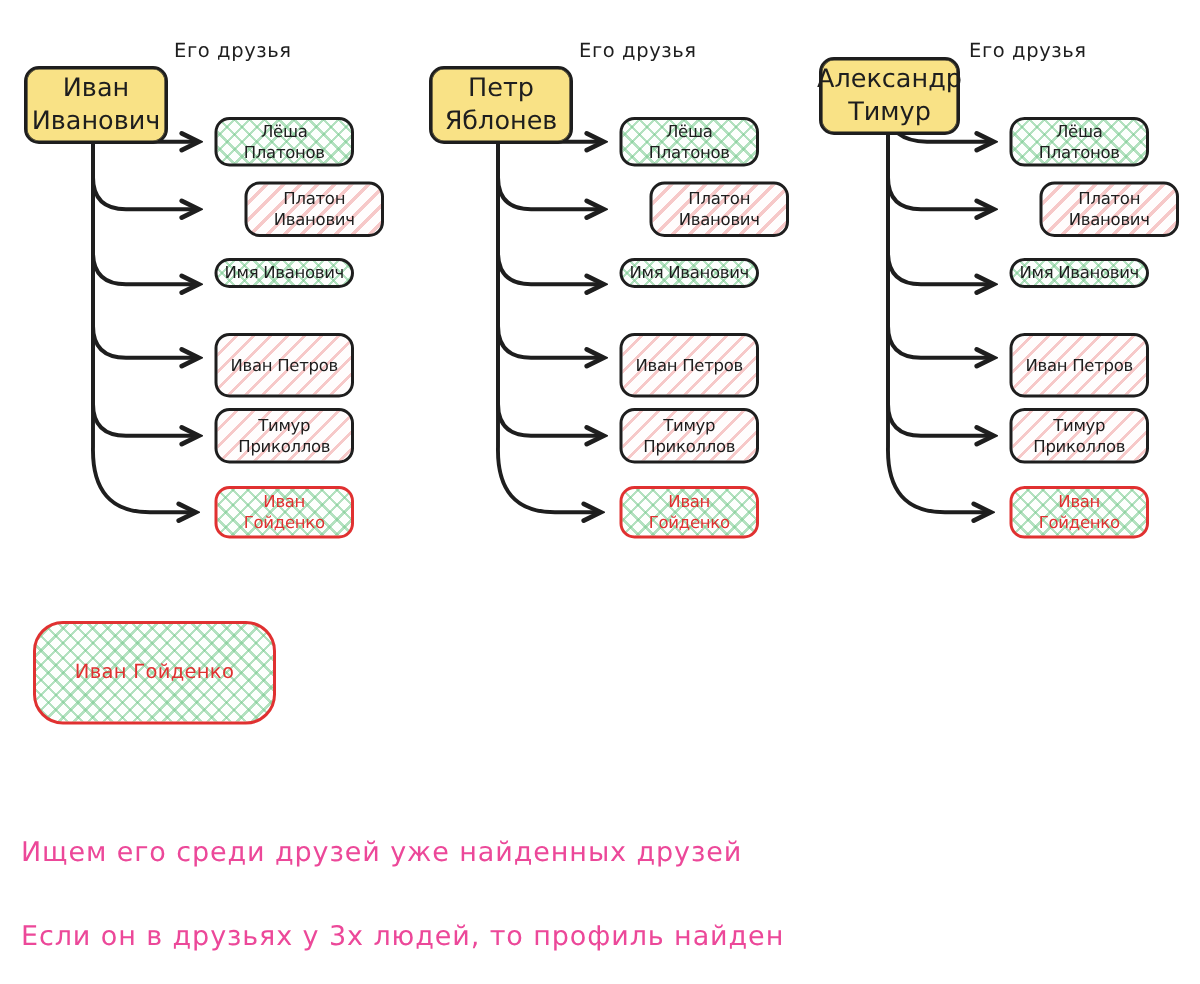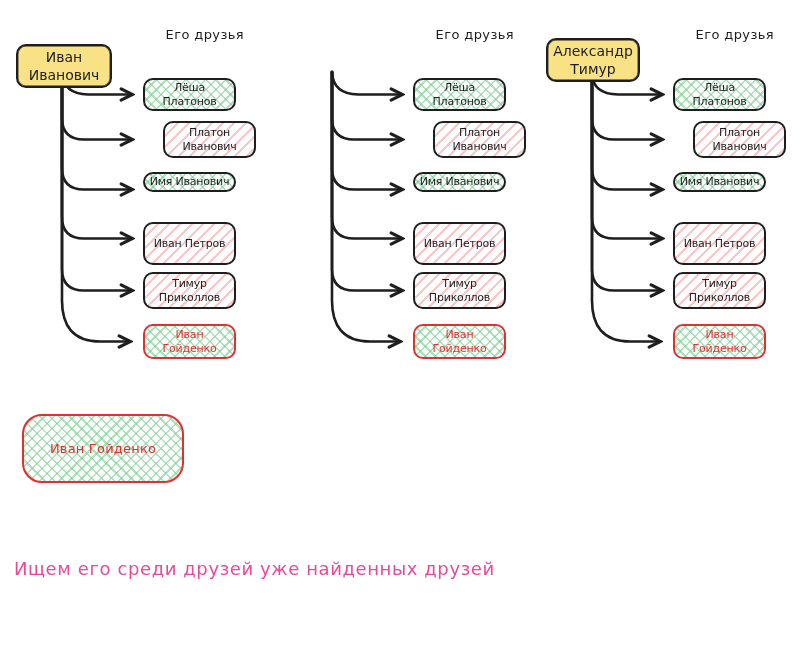--- a/index.html
+++ b/index.html
@@ -6,29 +6,29 @@
   .canvas{
     position:relative;width:800px;height:656px;background:#ffffff;overflow:hidden;
     font-family:"DejaVu Sans", sans-serif;color:#1e1e1e;
   }
   .column{position:absolute;top:0;width:245px;height:385px;}
   .col-0{left:0;}
   .col-1{left:270px;}
   .col-2{left:530px;}
 
   .col-label{
-    position:absolute;top:27px;left:116px;width:128px;text-align:right;
+    position:absolute;top:27px;left:116px;width:128px;text-align:left;
     font-size:13px;letter-spacing:.4px;
   }
 
   .root-box{
     position:absolute;left:16px;top:44px;width:96px;min-height:32px;
     background:#f9e286;border:2px solid #1e1e1e;border-radius:10px;
     display:flex;align-items:center;justify-content:center;text-align:center;
-    font-size:14px;line-height:1.3;padding:2px 5px;box-sizing:border-box;
+    font-size:17px;line-height:1.3;padding:2px 5px;box-sizing:border-box;
     box-shadow:0 0 0 .4px #1e1e1e inset;
   }
   .col-2 .root-box{top:38px;width:94px;min-height:38px;}
 
   .friend{
     position:absolute;left:143px;width:93px;
     border:2px solid #1e1e1e;border-radius:10px;
     display:flex;align-items:center;justify-content:center;text-align:center;
     font-size:11px;line-height:1.2;letter-spacing:-.2px;
     padding:2px 4px;box-sizing:border-box;
@@ -110,20 +110,21 @@
       <g fill="none" stroke="#1e1e1e" stroke-width="2.6" stroke-linecap="round">
         <path d="M62 72 Q63 94 88 94.5 L131 94.5" marker-end="url(#ah1)"></path>
         <path d="M62 72 L62 118 Q62 139.5 84 139.5 L131 139.5" marker-end="url(#ah1)"></path>
         <path d="M62 72 L62 168 Q62 189.5 84 189.5 L131 189.5" marker-end="url(#ah1)"></path>
         <path d="M62 72 L62 217 Q62 238.5 84 238.5 L131 238.5" marker-end="url(#ah1)"></path>
         <path d="M62 72 L62 269 Q62 290.5 84 290.5 L131 290.5" marker-end="url(#ah1)"></path>
         <path d="M62 72 L62 298 Q61 341.5 100 341.5 L129 341.5" marker-end="url(#ah1)"></path>
       </g>
     </svg>
     <div class="col-label">Его друзья</div>
+    <div class="root-box">Петр Яблонев</div>
     <div class="friend f0 hatch-green">Лёша Платонов</div>
     <div class="friend f1 hatch-pink">Платон Иванович</div>
     <div class="friend f2 hatch-green">Имя Иванович</div>
     <div class="friend f3 hatch-pink">Иван Петров</div>
     <div class="friend f4 hatch-pink">Тимур Приколлов</div>
     <div class="friend f5 hatch-green blocked">Иван Гойденко</div>
   </div>
 
   <div class="column col-2">
     <svg class="arrows" viewBox="0 0 245 385">
@@ -147,14 +148,15 @@
     <div class="friend f1 hatch-pink">Платон Иванович</div>
     <div class="friend f2 hatch-green">Имя Иванович</div>
     <div class="friend f3 hatch-pink">Иван Петров</div>
     <div class="friend f4 hatch-pink">Тимур Приколлов</div>
     <div class="friend f5 hatch-green blocked">Иван Гойденко</div>
   </div>
 
   <div class="callout hatch-green">Иван Гойденко</div>
 
   <p class="note note-1">Ищем его среди друзей уже найденных друзей</p>
+  <p class="note note-2">Если он в друзьях у 3х людей, то профиль найден</p>
 
 </div>
 
 </body></html>

